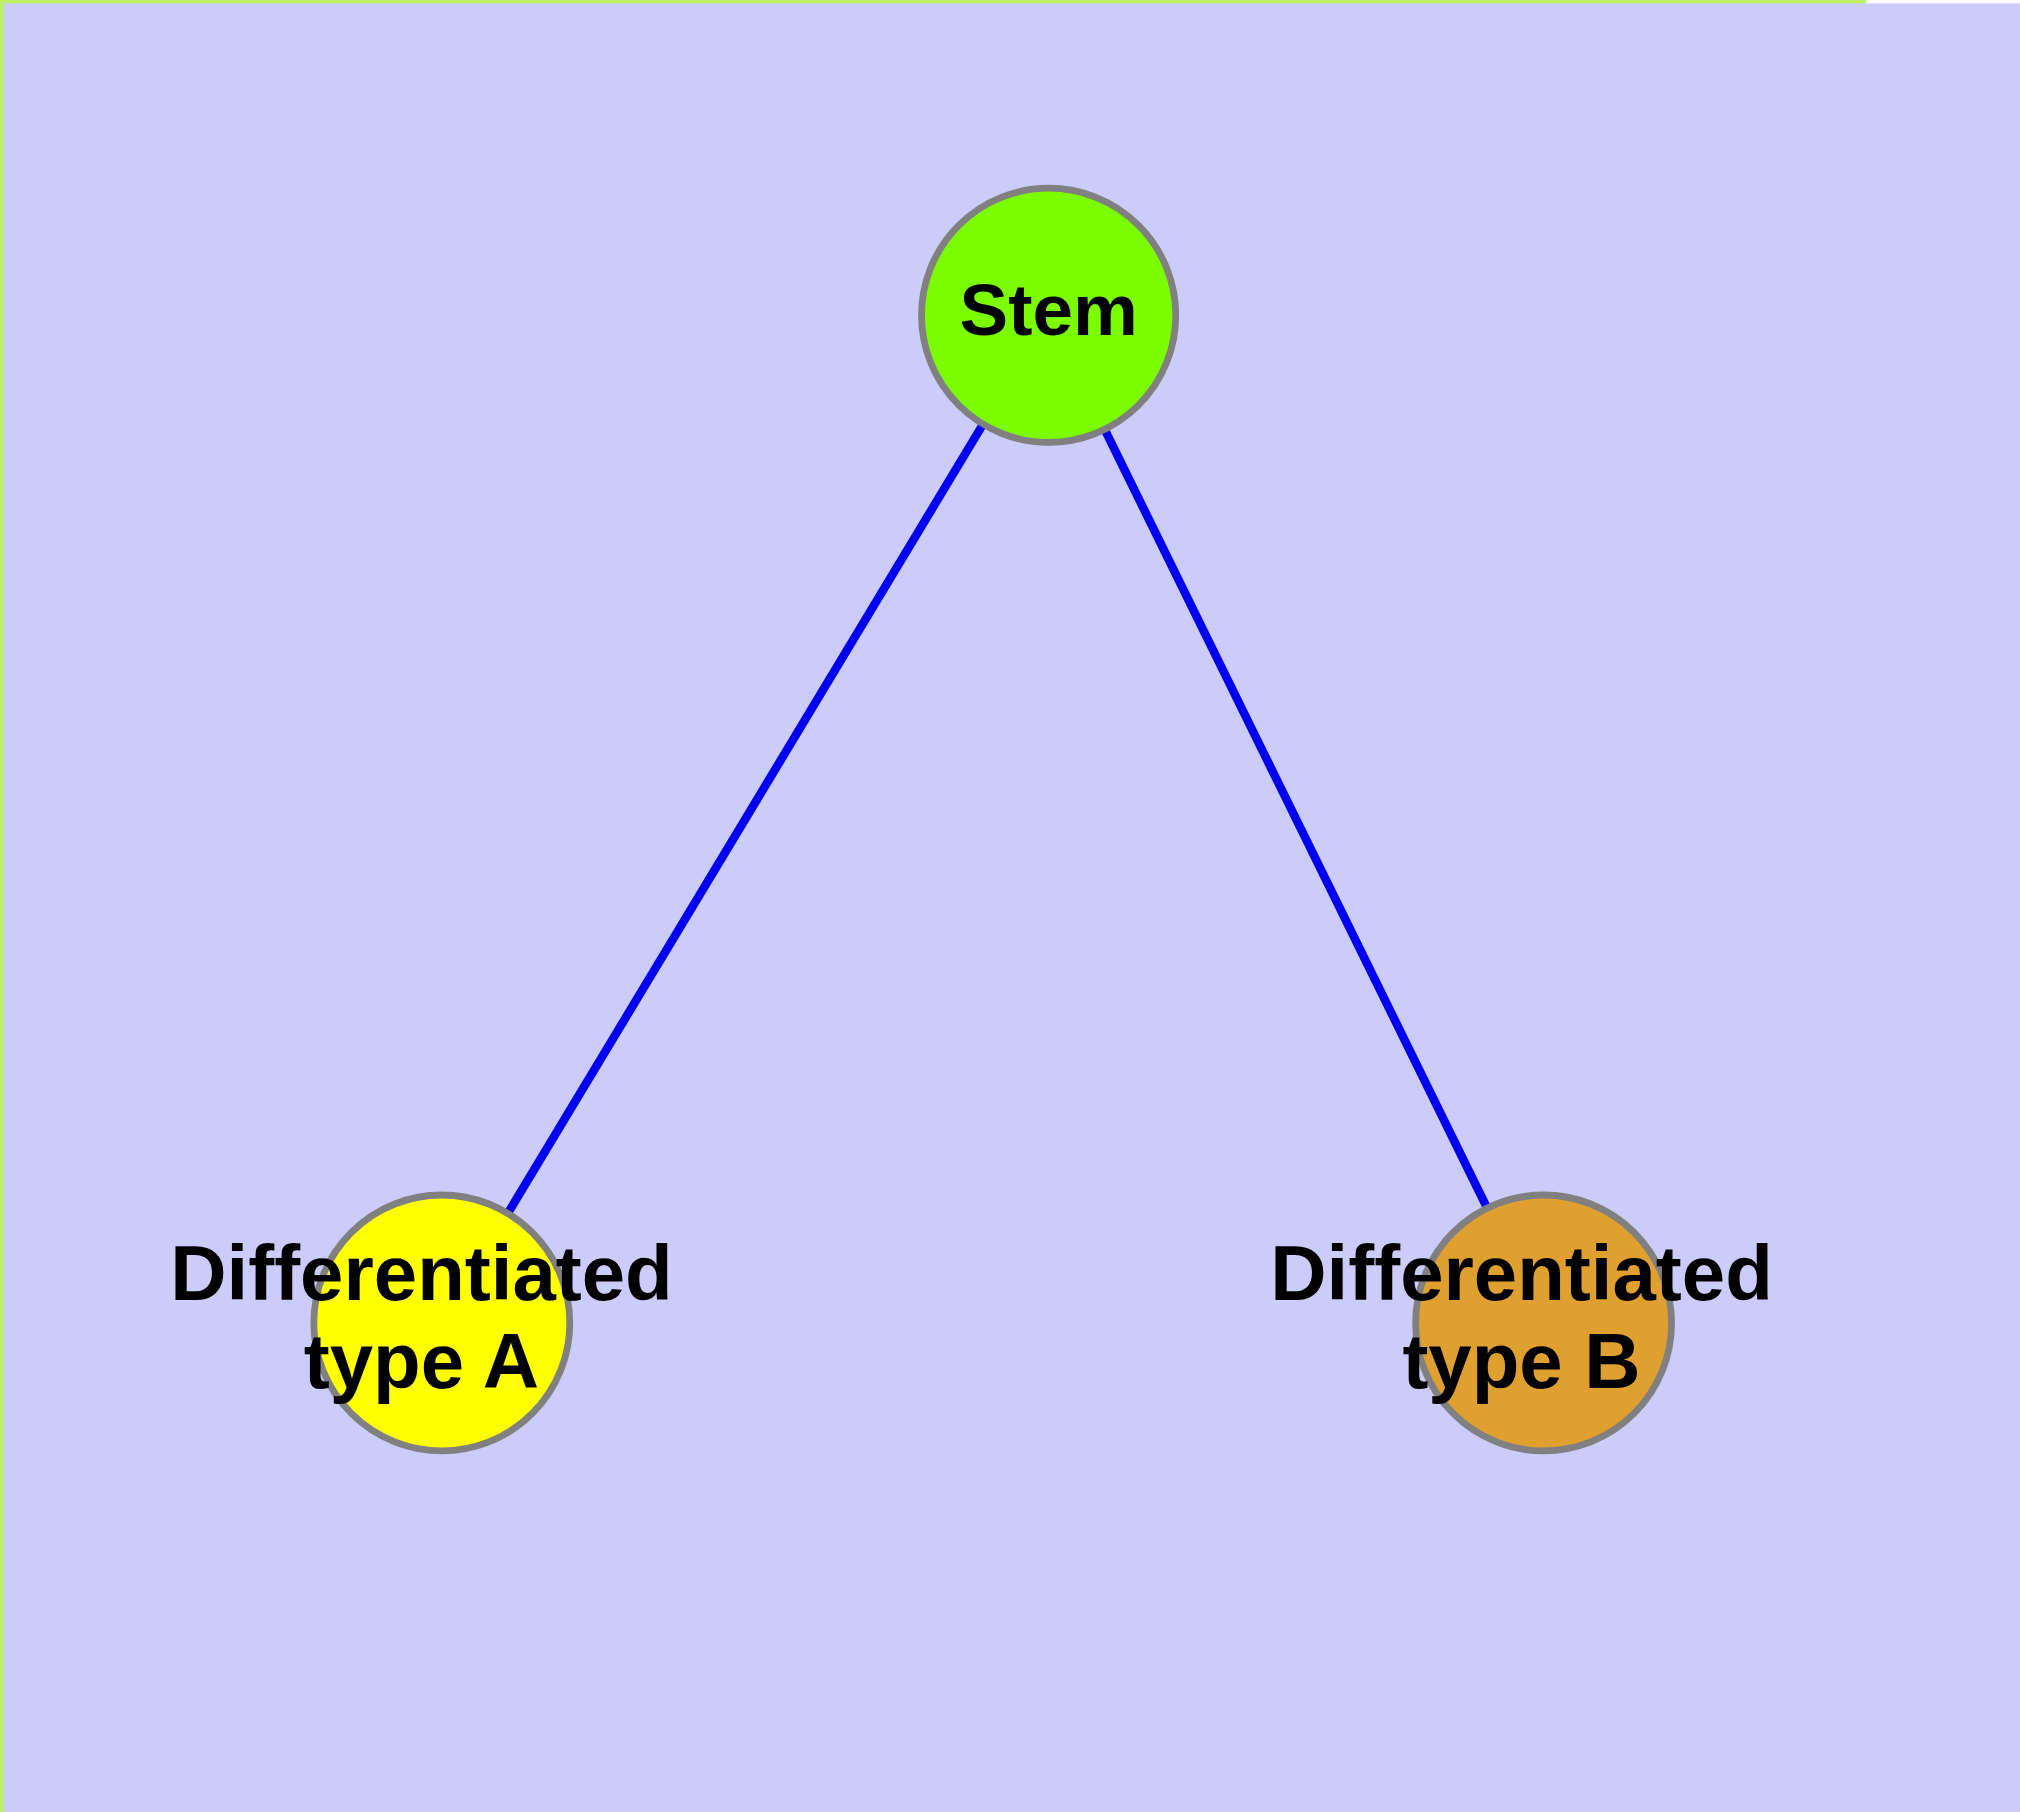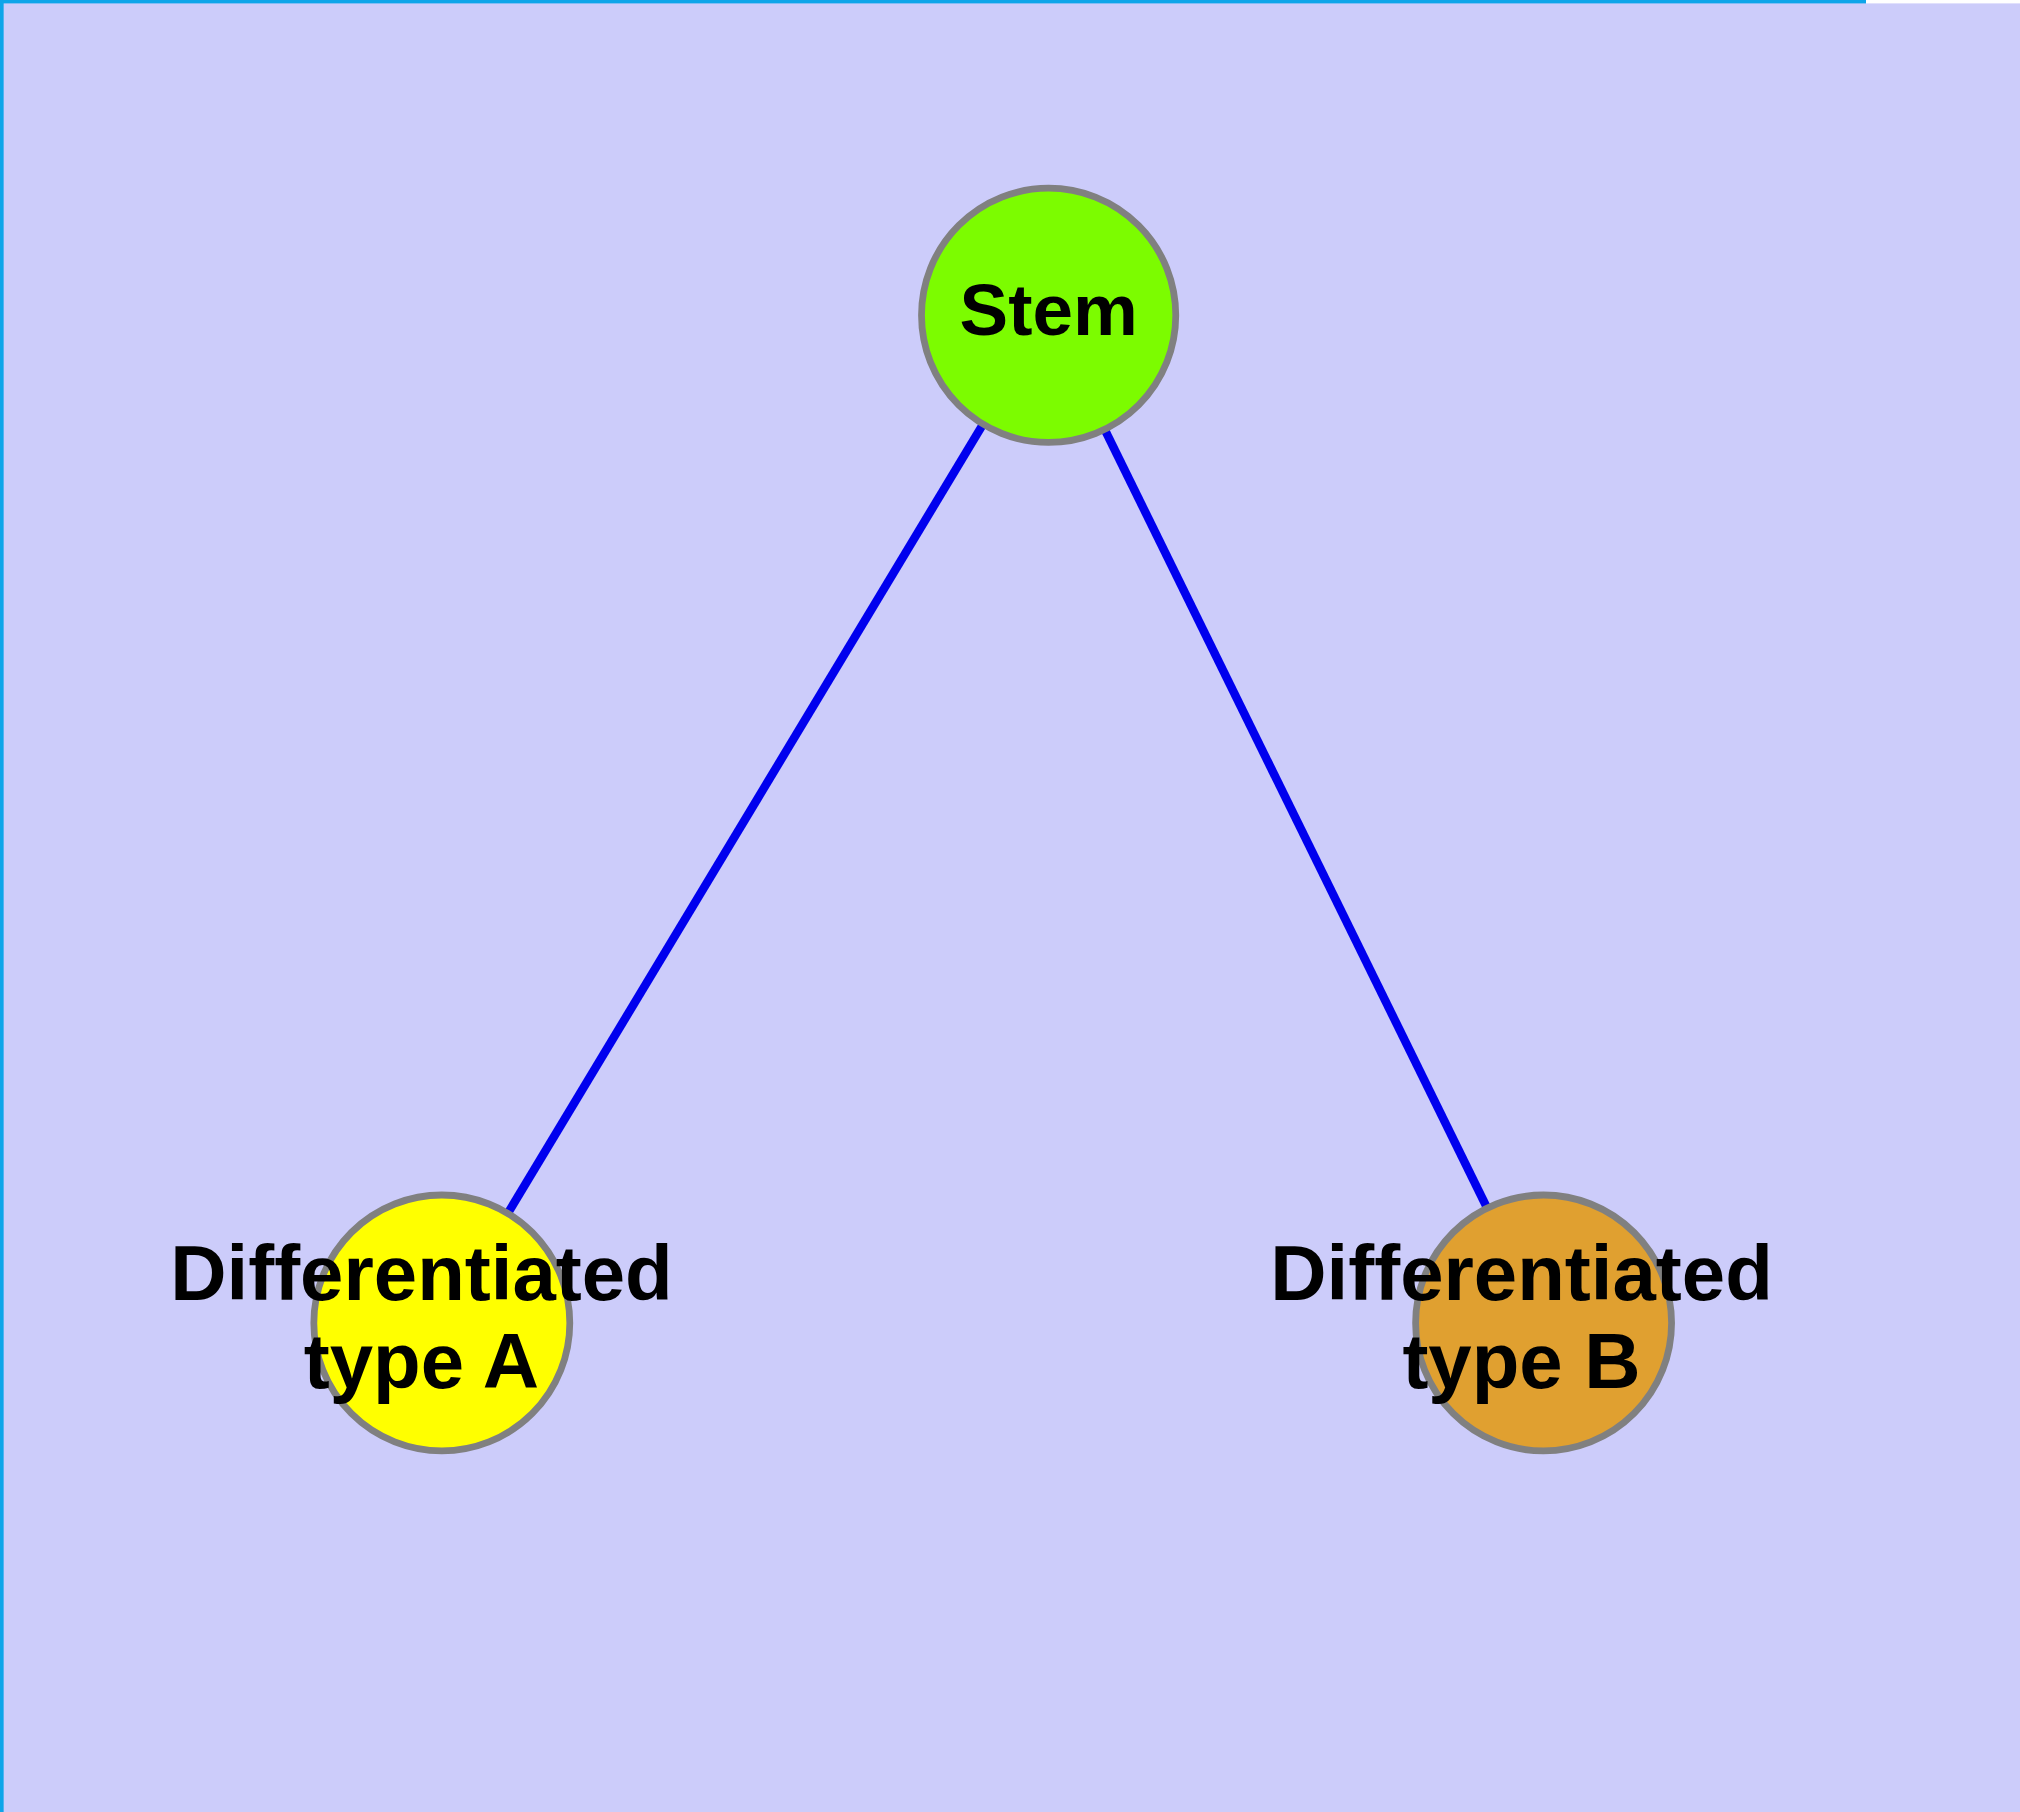--- a/index.html
+++ b/index.html
@@ -11,21 +11,21 @@
   body {
     width: 2021px;
     height: 1812px;
     overflow: hidden;
     font-family: "Liberation Sans", sans-serif;
   }
   #graph-canvas {
     position: relative;
     width: 1866px;
     height: 1812px;
-    background: #0ea5e9;
+    background: #bef264;
   }
   #graph-svg {
     position: absolute;
     left: 0;
     top: 0;
     width: 2021px;
     height: 1812px;
     display: block;
   }
   .node-label,

